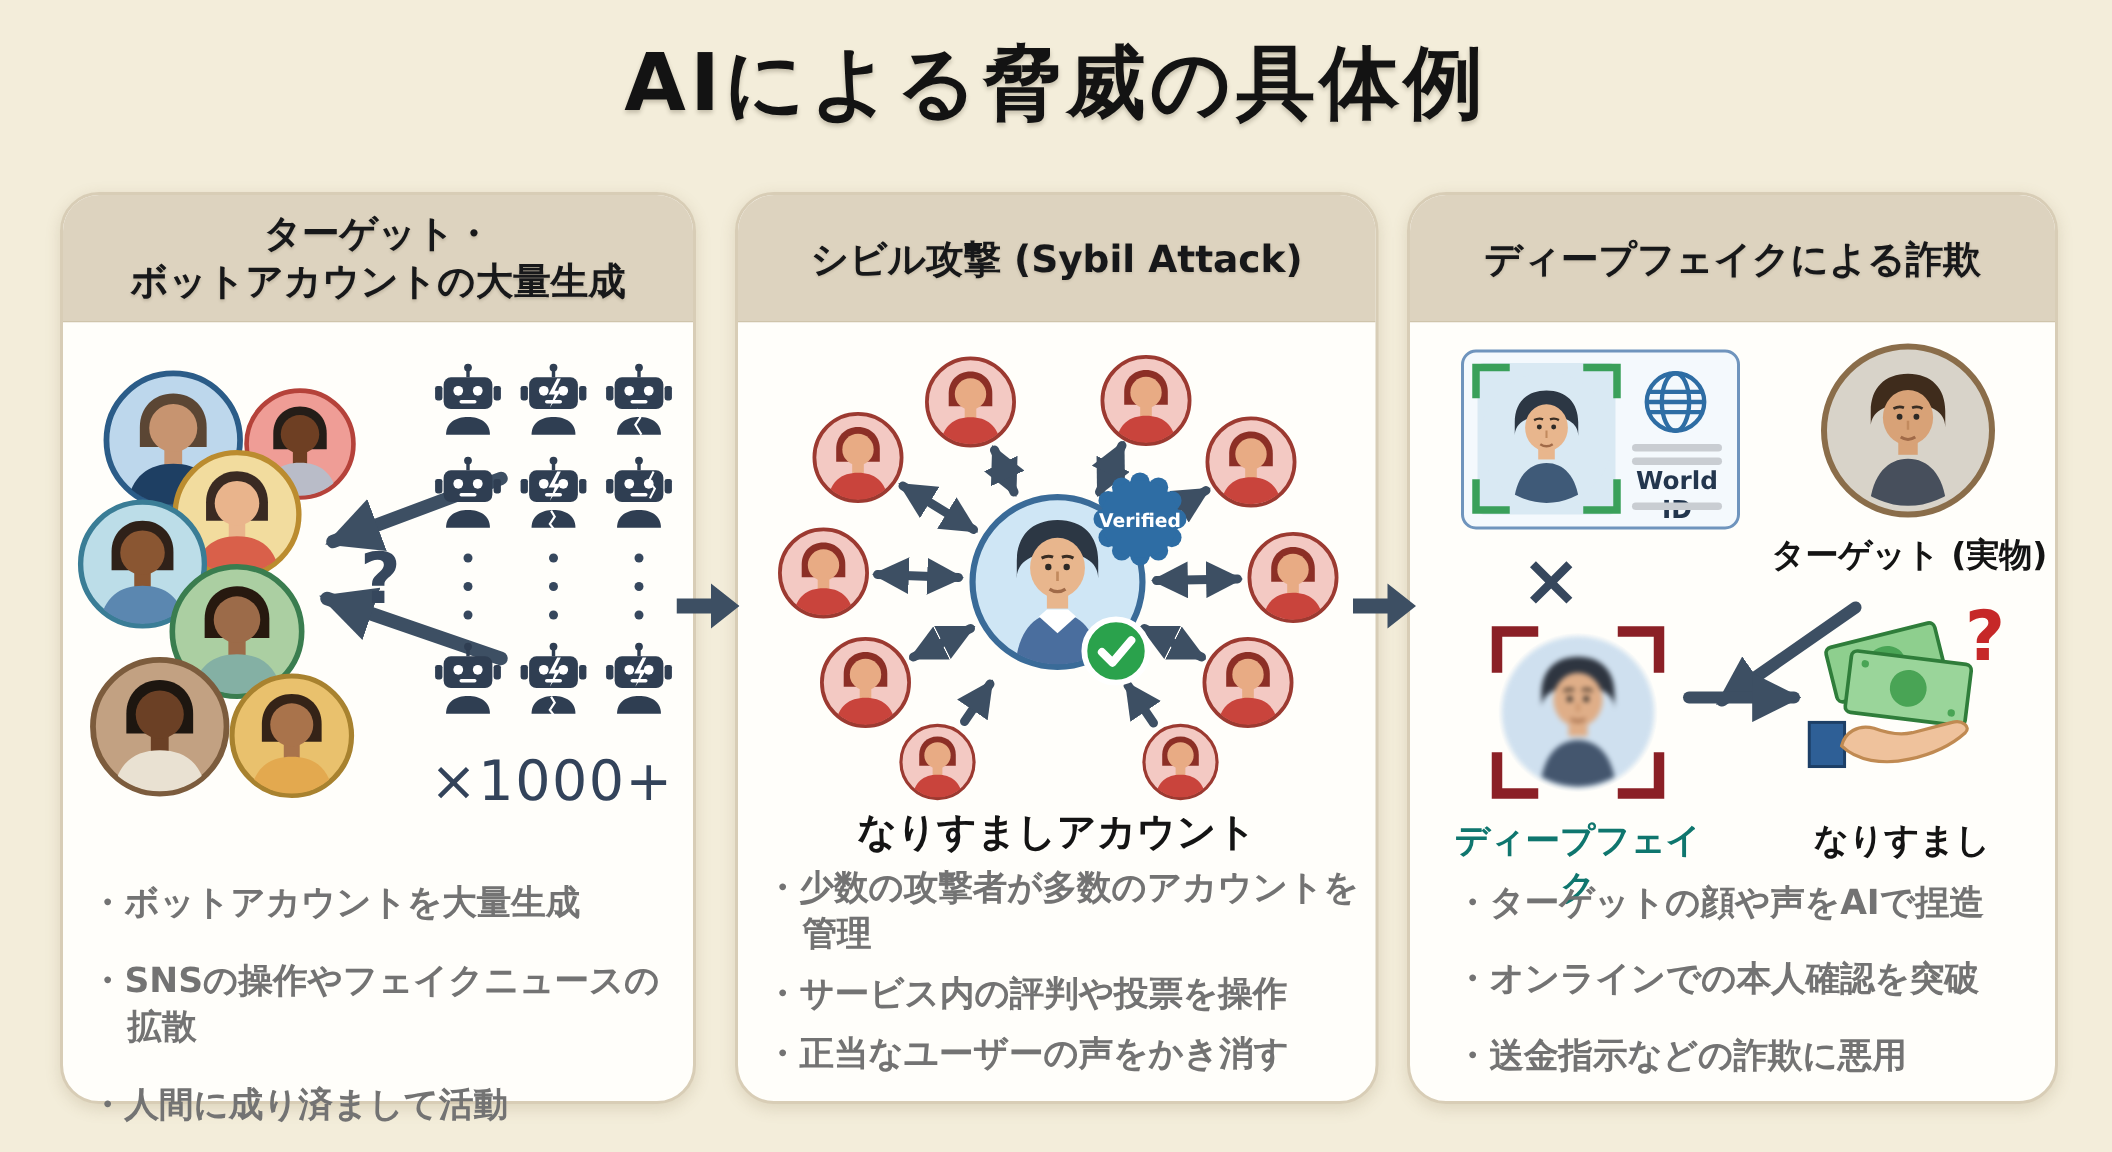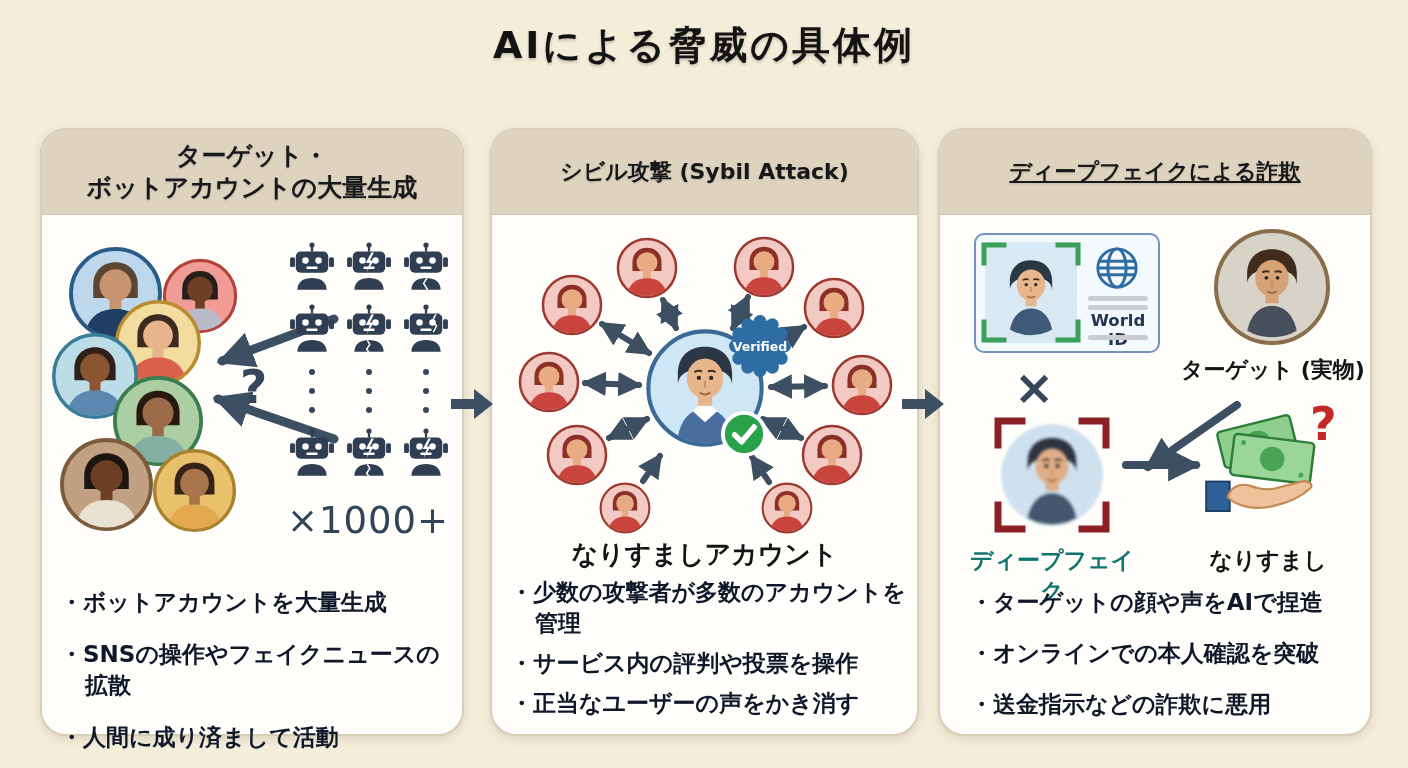--- a/index.html
+++ b/index.html
@@ -4,50 +4,50 @@
 <style>
   html,body{margin:0;padding:0;}
   body{
     width:1408px;height:768px;overflow:hidden;position:relative;
     background:#f3edda;
     font-family:"DejaVu Sans","Liberation Sans",sans-serif;
     color:#17181a;
   }
   .title{
     position:absolute;top:20px;left:0;width:100%;margin:0;
-    text-align:center;font-size:38px;font-weight:800;letter-spacing:3px;
+    text-align:center;font-size:53px;font-weight:800;letter-spacing:3px;
     color:#131313;text-shadow:0 2px 3px rgba(60,50,30,.25);
   }
   .panel{
     position:absolute;top:128px;height:604px;background:#fffefa;
     border:2px solid #d8cdb6;border-radius:26px;
     box-shadow:0 3px 10px rgba(120,100,60,.18);
   }
   #panel1{left:40px;width:420px;}
   #panel2{left:490px;width:425px;}
-  #panel3{left:938px;width:430px;text-decoration:underline;}
+  #panel3{left:938px;width:430px;}
   .phead{
     height:84px;background:#ddd3bf;border-radius:24px 24px 0 0;
     border-bottom:1px solid #cfc4ab;
     display:flex;flex-direction:column;align-items:center;justify-content:center;
     font-weight:800;text-align:center;color:#17181a;
     text-shadow:0 1px 2px rgba(60,50,30,.18);
   }
   #panel1 .phead{font-size:25px;line-height:1.3;}
-  #panel2 .phead,#panel3 .phead{font-size:22px;}
+  #panel2 .phead,#panel3 .phead{font-size:25px;}
   .pbody{position:relative;height:517px;}
 
   
   .bullets{position:absolute;left:18px;right:10px;margin:0;padding:0;list-style:none;}
   #panel1 .bullets{top:372px;}
   #panel2 .bullets{top:362px;}
   #panel3 .bullets{top:372px;}
   .bullets li{
     font-size:23px;font-weight:700;line-height:1.35;
-    padding-left:25px;text-indent:-25px;margin:0 0 16px 0;color:#0f172a;
+    padding-left:25px;text-indent:-25px;margin:0 0 16px 0;color:#737373;
   }
   #panel1 .bullets li{margin-bottom:21px;}
   #panel2 .bullets li{margin-bottom:9px;}
   #panel3 .bullets li{margin-bottom:20px;margin-left:12px;}
 
   
   .cluster{position:absolute;left:12px;top:22px;width:232px;height:302px;}
   .av{position:absolute;}
   .qmark{
     position:absolute;left:198px;top:144px;font-size:47px;font-weight:800;color:#36475d;

